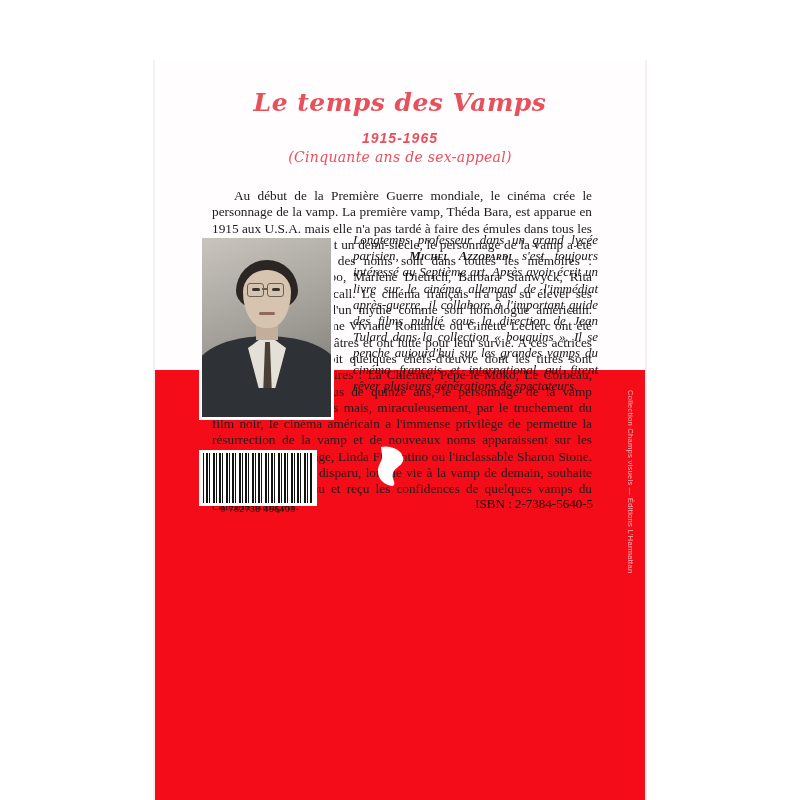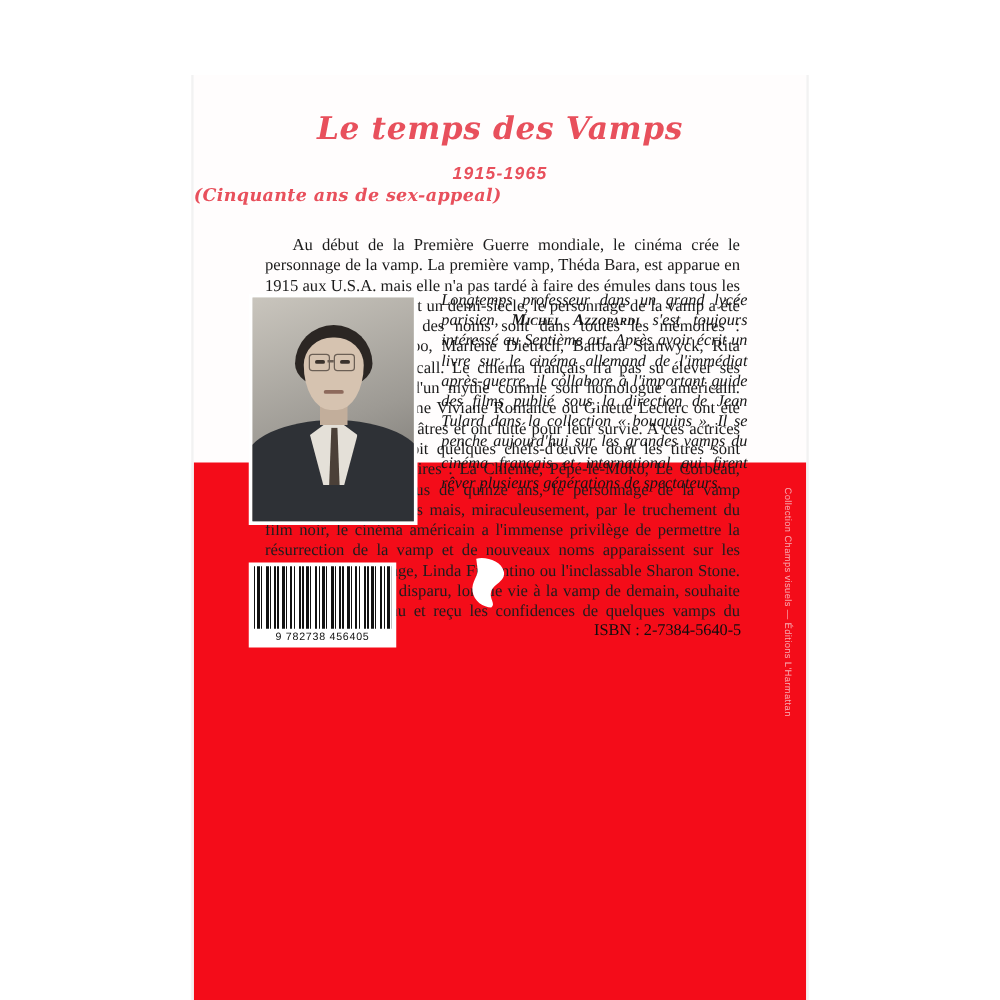--- a/index.html
+++ b/index.html
@@ -72,24 +72,24 @@
     font-weight: bold;
     font-size: 14px;
     color: #e8505c;
     letter-spacing: 1px;
   }
   .subtitle2 {
     position: absolute;
     left: 0;
     top: 89px;
     width: 490px;
-    text-align: left;
+    text-align: center;
     font-family: "DejaVu Serif", serif;
     font-style: italic;
-    font-weight: bold;
+    font-weight: normal;
     font-size: 14px;
     color: #e8505c;
     letter-spacing: 0.3px;
   }
   
   .blurb {
     position: absolute;
     left: 57px;
     top: 128px;
     width: 380px;
@@ -260,21 +260,21 @@
     font-variant: small-caps;
     font-weight: bold;
     font-style: italic;
   }
   
   .barcode {
     position: absolute;
     left: 44px;
     top: 390px;
     width: 118px;
-    height: 68px;
+    height: 56px;
     background: #ffffff;
     z-index: 7;
     padding: 3px 4px 0 4px;
     box-sizing: border-box;
   }
   .bars {
     height: 50px;
     width: 100%;
     background:
       repeating-linear-gradient(90deg,

